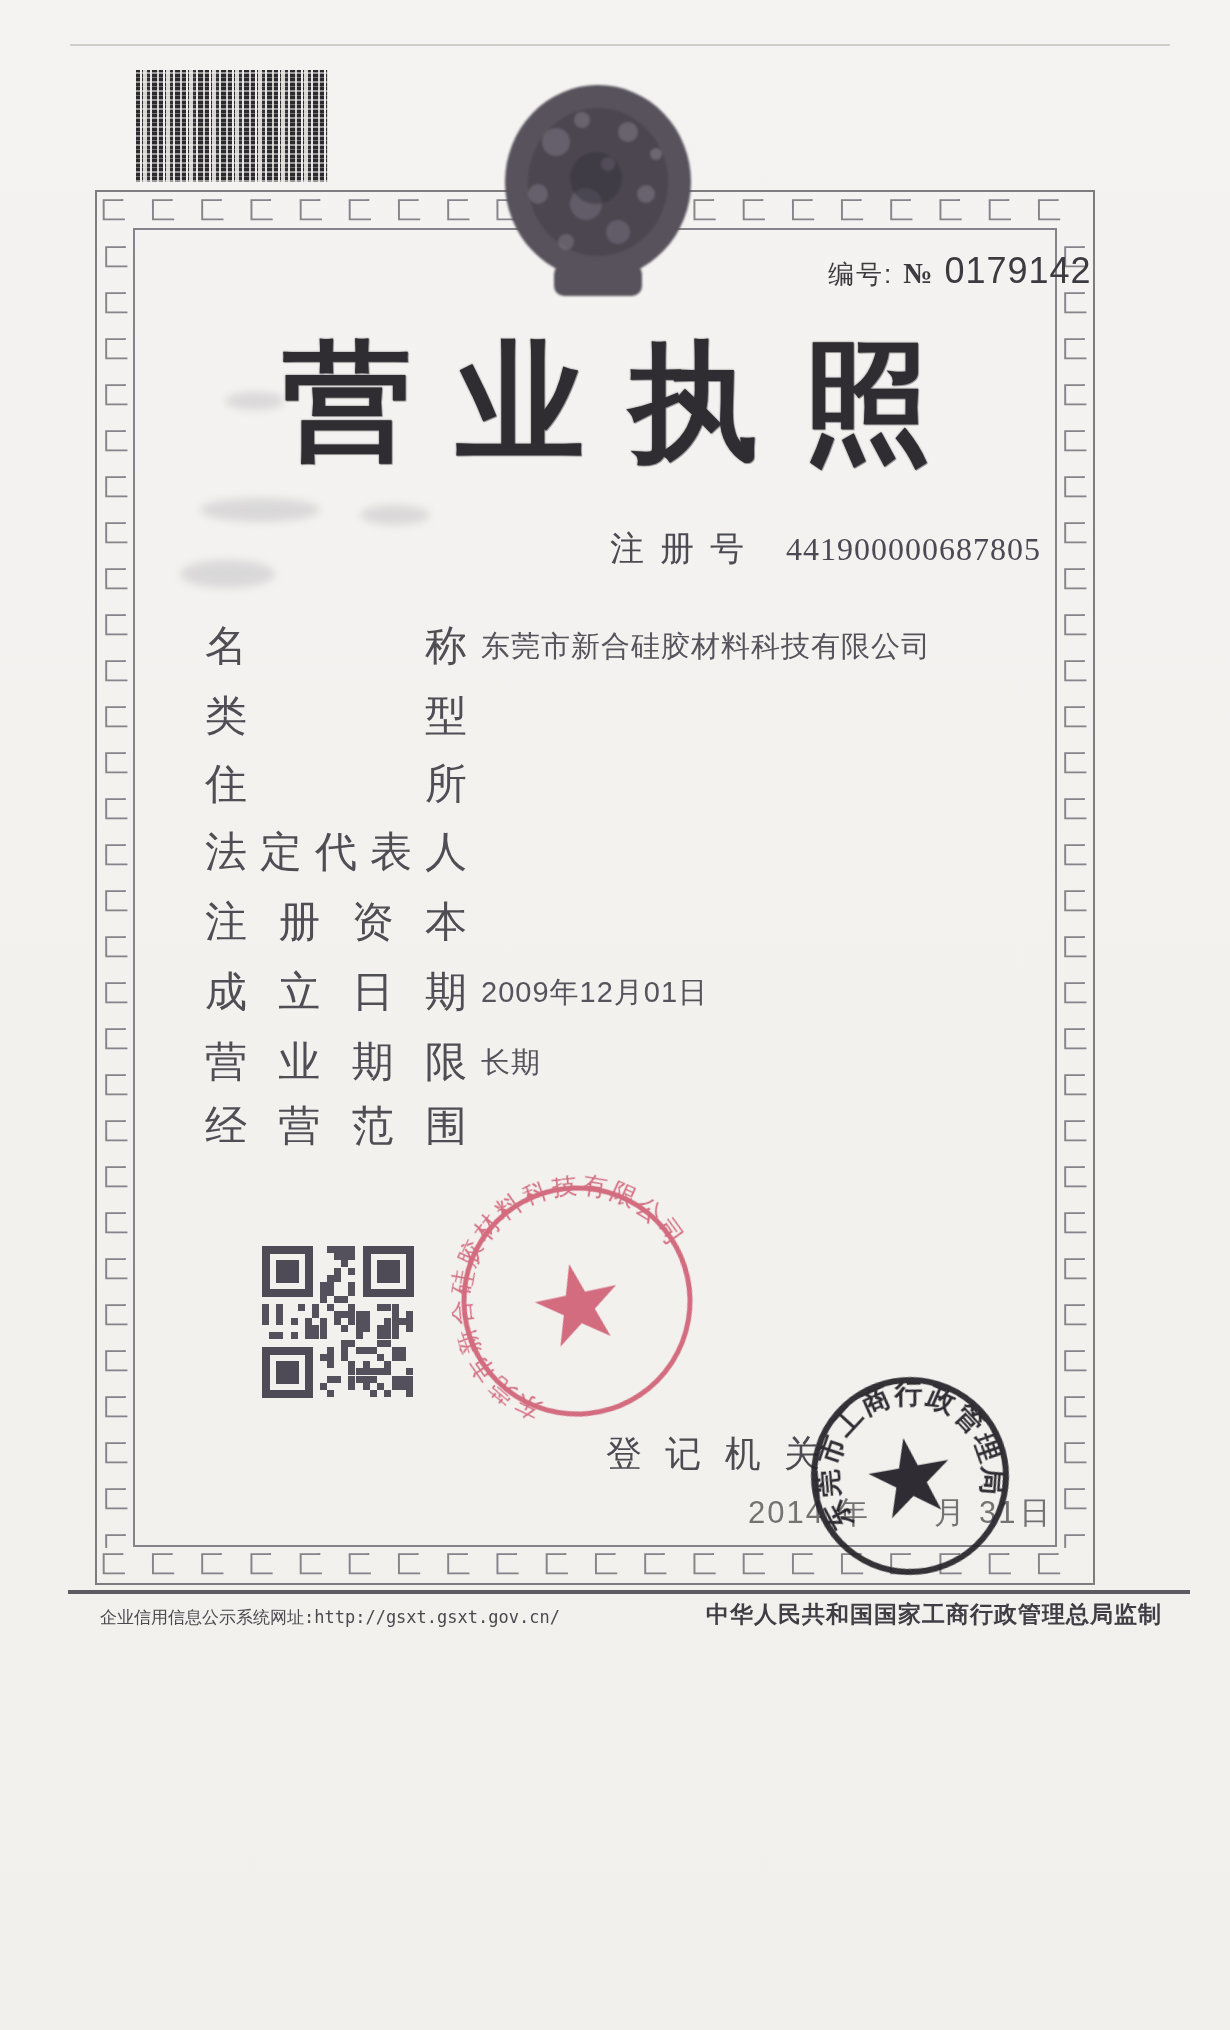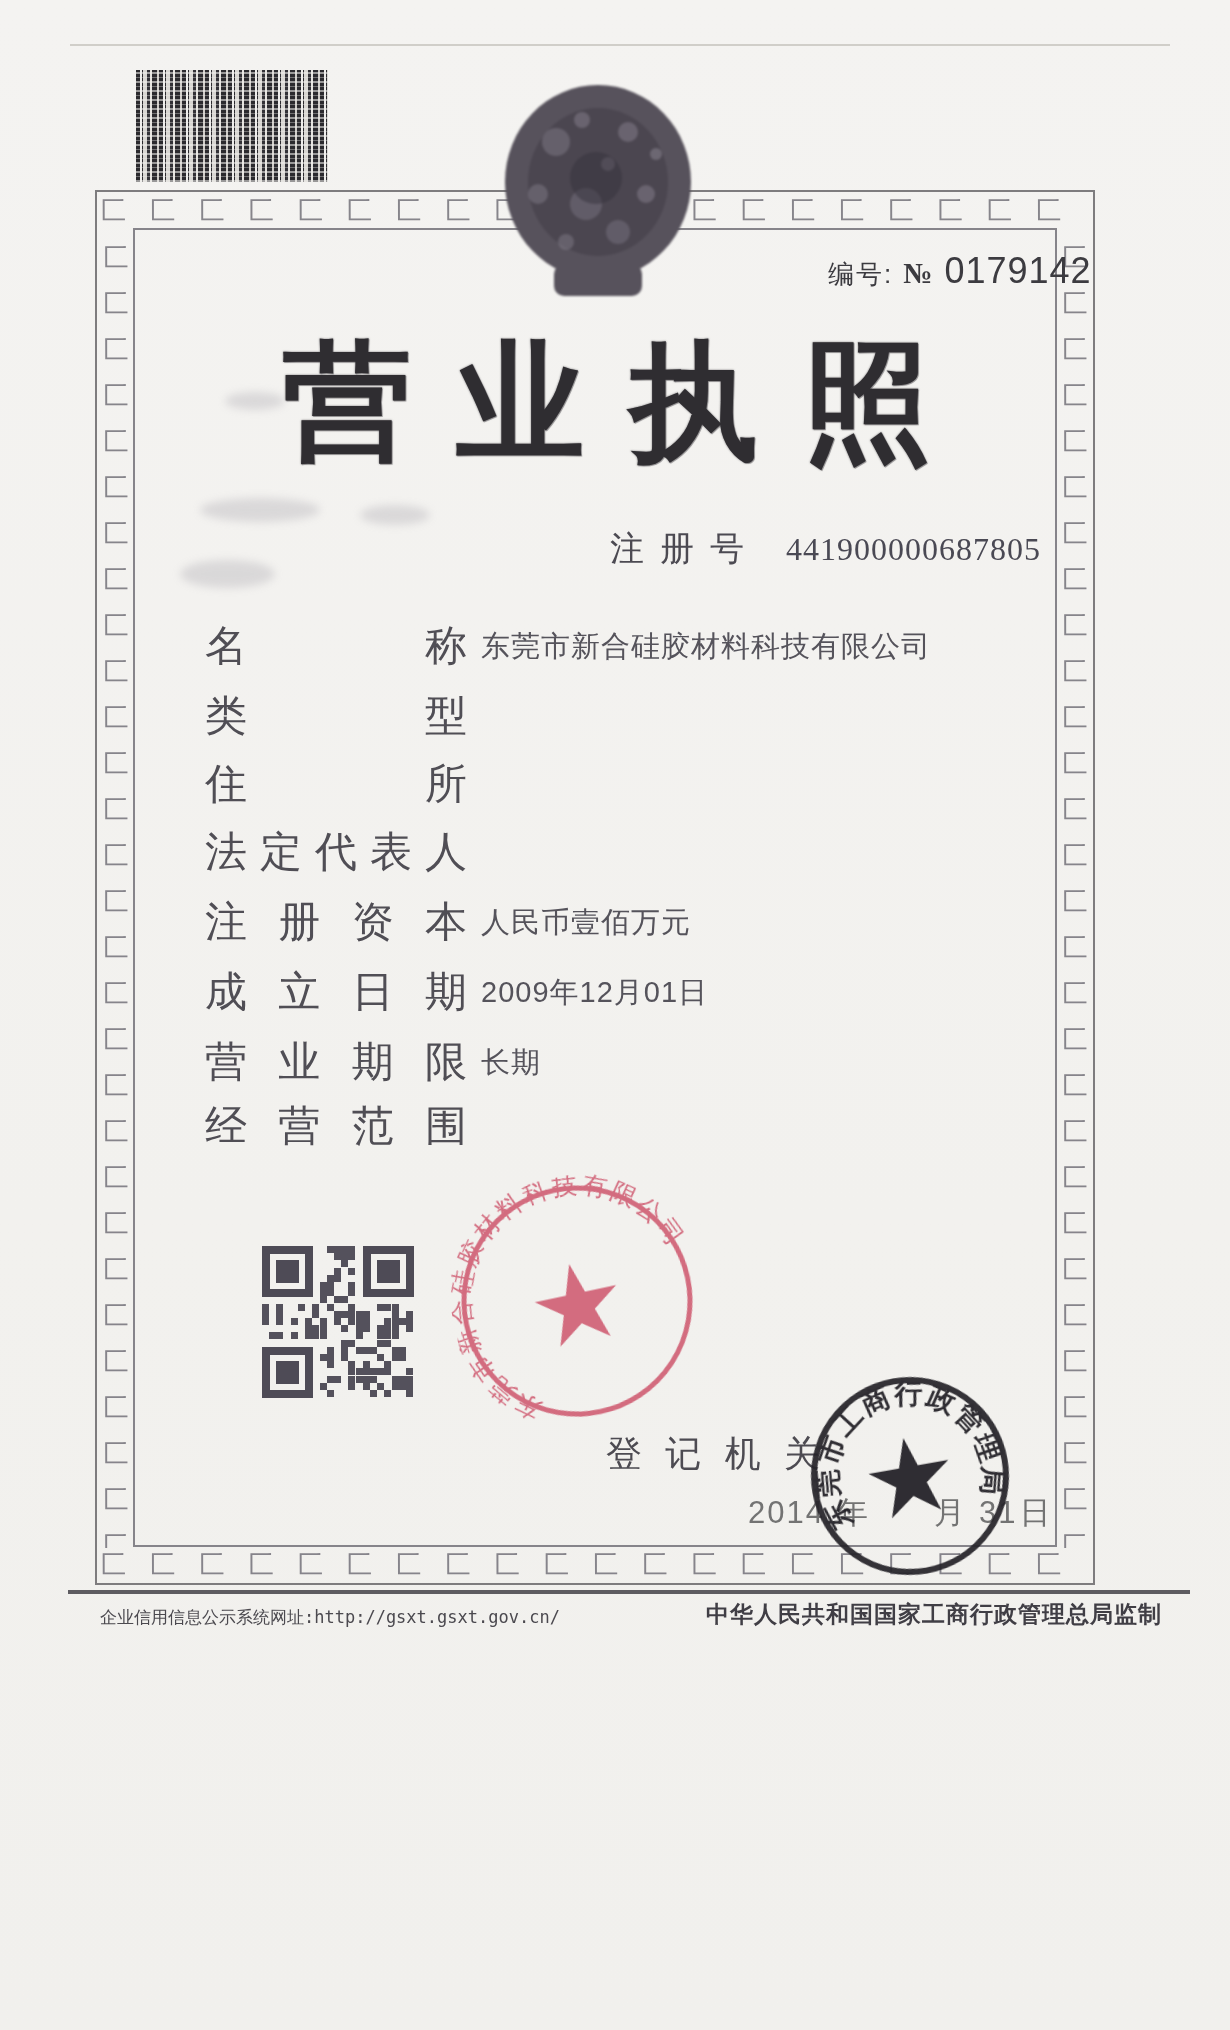--- a/index.html
+++ b/index.html
@@ -173,21 +173,20 @@
       <span>人</span>
     </div>
 </div>
 <div class="row" style="top:894px;">
   <div class="row-label">
       <span>注</span>
       <span>册</span>
       <span>资</span>
       <span>本</span>
     </div>
-  <div class="row-value">人民币壹佰万元</div>
 </div>
 <div class="row" style="top:964px;">
   <div class="row-label">
       <span>成</span>
       <span>立</span>
       <span>日</span>
       <span>期</span>
     </div>
   <div class="row-value">2009年12月01日</div>
 </div>

